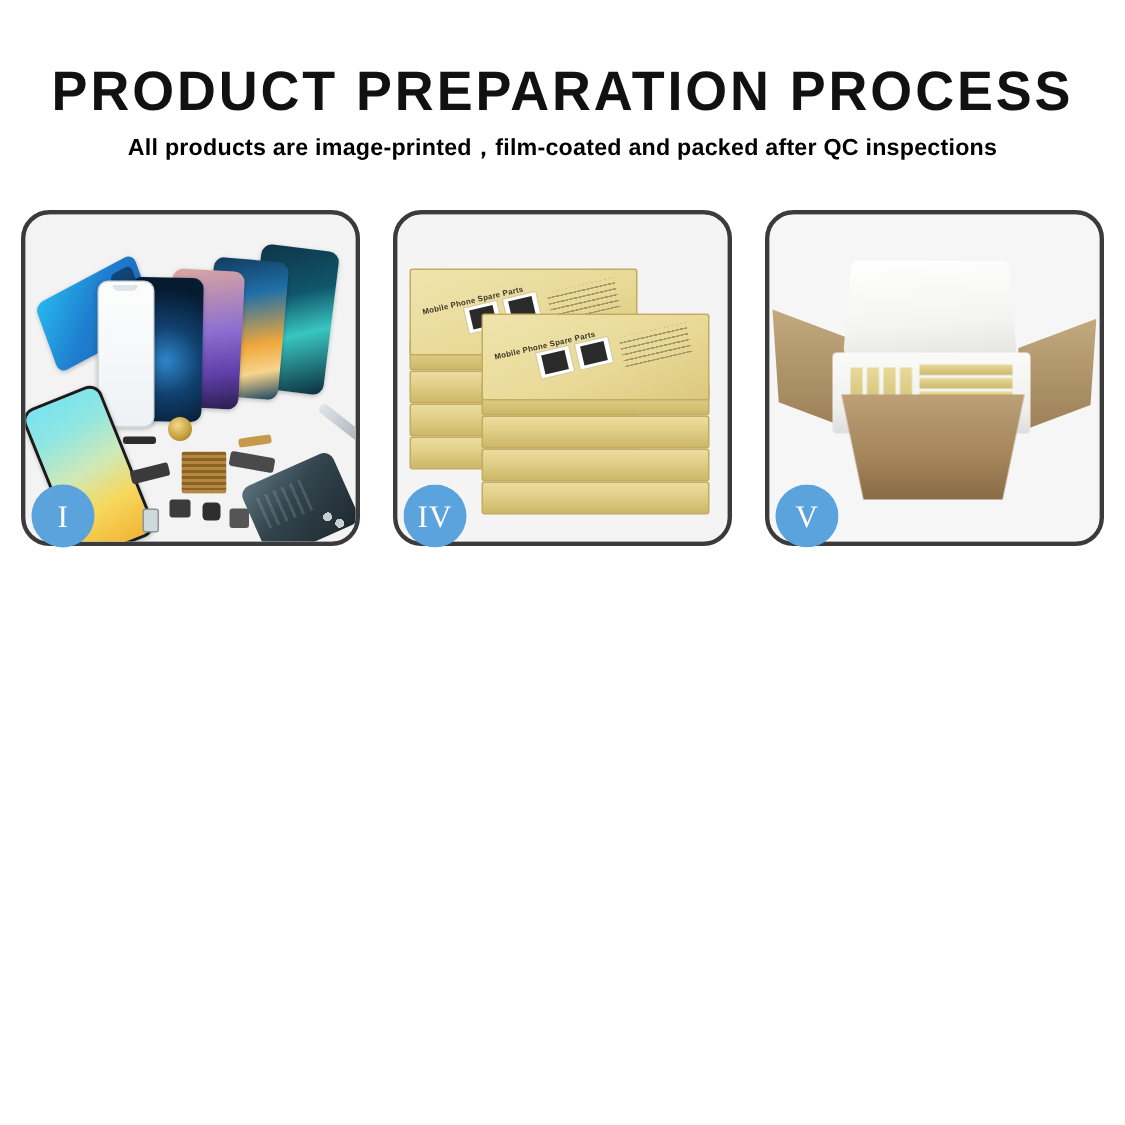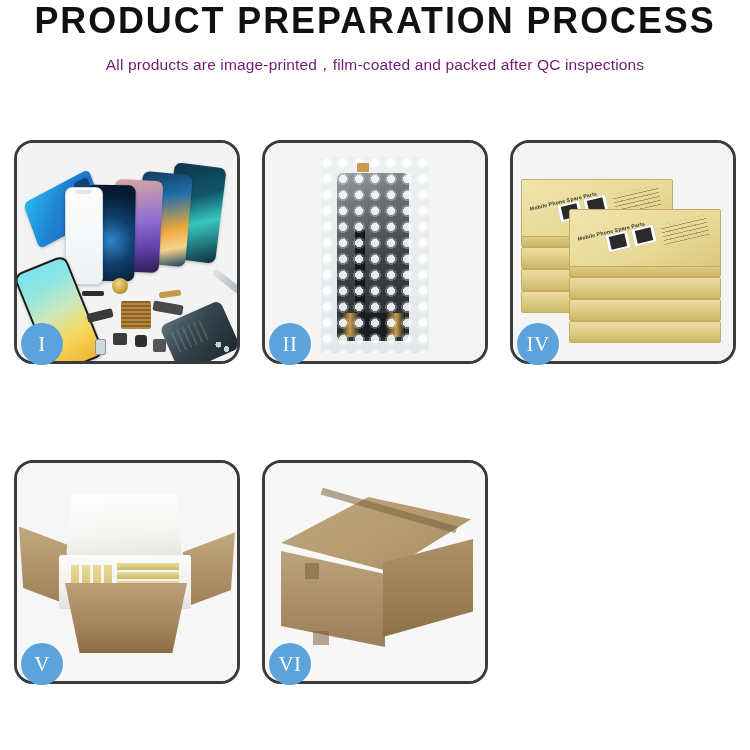--- a/index.html
+++ b/index.html
@@ -15,37 +15,39 @@
   }
   .page {
     position: relative;
     width: 750px;
     height: 750px;
   }
 
   
   .header {
     text-align: center;
+    padding-top: 40px;
   }
   .title {
     font-size: 37px;
     font-weight: bold;
     letter-spacing: 2.0px;
     color: #111111;
     line-height: 42px;
     transform: scaleX(0.97);
     white-space: nowrap;
   }
   .subtitle {
     font-size: 15.5px;
-    color: #701a75;
+    color: #000000;
     line-height: 22px;
-    margin-top: 12px;
+    margin-top: 6px;
     letter-spacing: 0.15px;
     white-space: nowrap;
+    font-weight: bold;
   }
 
   
   .grid {
     position: absolute;
     left: 14px;
     top: 140px;
     width: 722px;
     display: grid;
     grid-template-columns: repeat(3, 226px);
@@ -373,31 +375,20 @@
         <div class="part sq2"></div>
         <div class="part sq3"></div>
         <div class="part sq4"></div>
         <div class="part backcover"></div>
         <div class="part tweezer"></div>
         <div class="part screws"></div>
       </div>
       <div class="badge">I</div>
     </div>
 
-    <div class="panel">
-      <div class="panel-inner">
-        <div class="p2-bg"></div>
-        <div class="bubble-pack">
-          <div class="lcd-inside"></div>
-          <div class="bubble-overlay"></div>
-          <div class="bubble-tape"></div>
-        </div>
-      </div>
-      <div class="badge">II</div>
-    </div>
 
 
     <div class="panel">
       <div class="panel-inner">
         <div class="p4-bg"></div>
         <div class="stack">
 
           <div class="sbox" style="left:0px;  top:122px;"></div>
           <div class="sbox" style="left:0px;  top:100px;"></div>
           <div class="sbox" style="left:0px;  top:78px;"></div>
@@ -447,27 +438,15 @@
           <div class="ybar" style="left:48px; top:4px;  width:62px; height:7px;"></div>
           <div class="ybar" style="left:48px; top:13px; width:62px; height:7px;"></div>
           <div class="ybar" style="left:48px; top:22px; width:62px; height:7px;"></div>
           <div class="ybar" style="left:48px; top:31px; width:62px; height:7px;"></div>
         </div>
         <div class="carton-front-clip"></div>
       </div>
       <div class="badge">V</div>
     </div>
 
-    <div class="panel">
-      <div class="panel-inner">
-        <div class="p6-bg"></div>
-        <div class="bx-top"></div>
-        <div class="bx-front"></div>
-        <div class="bx-side"></div>
-        <div class="bx-seam"></div>
-        <div class="bx-tape1"></div>
-        <div class="bx-tape2"></div>
-      </div>
-      <div class="badge">VI</div>
-    </div>
 
   </div>
 </div>
 
 </body></html>

